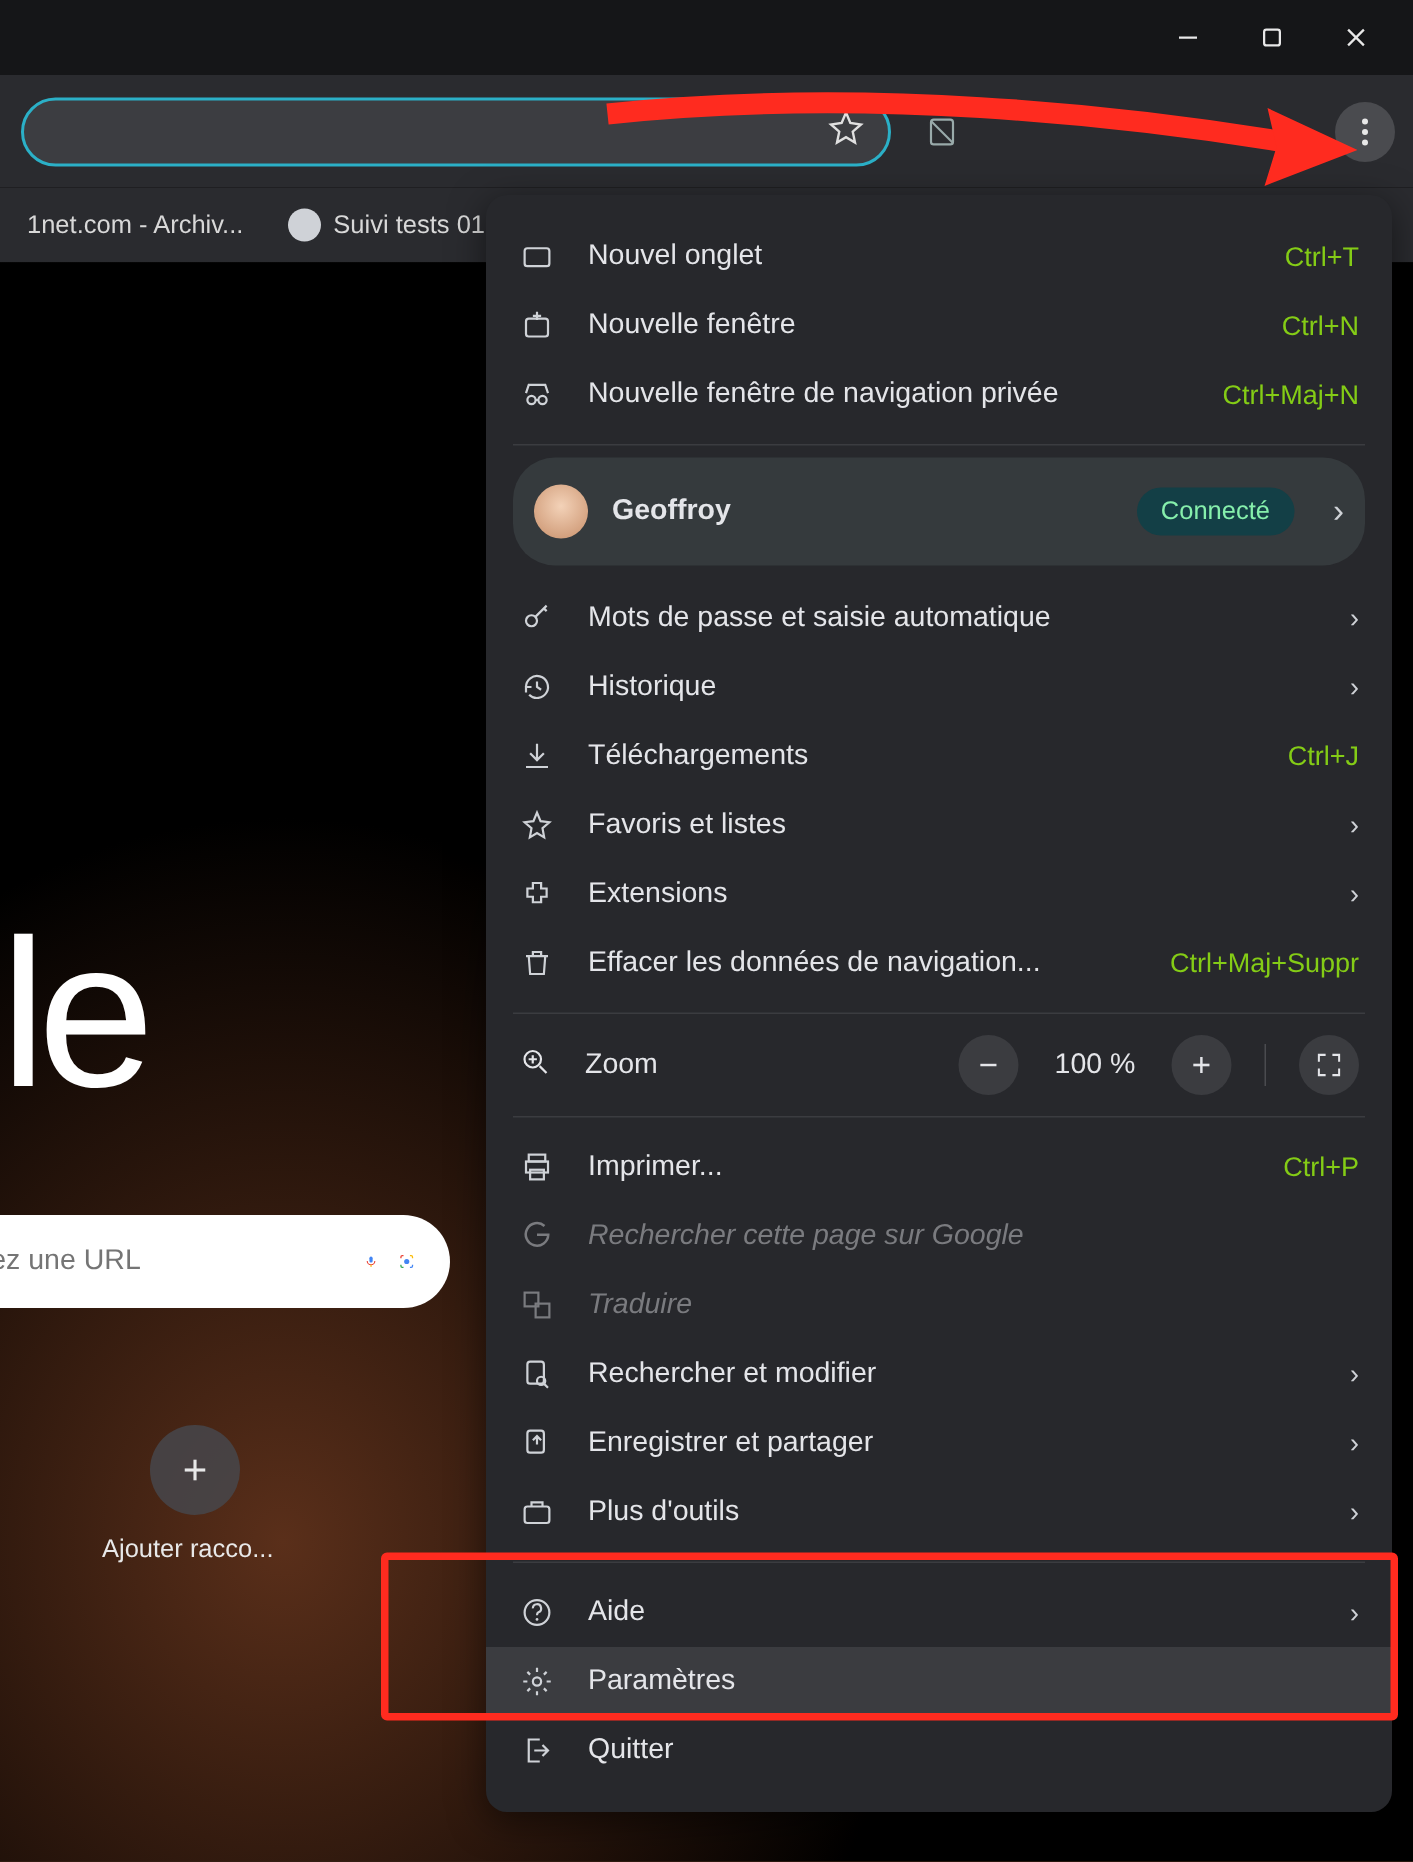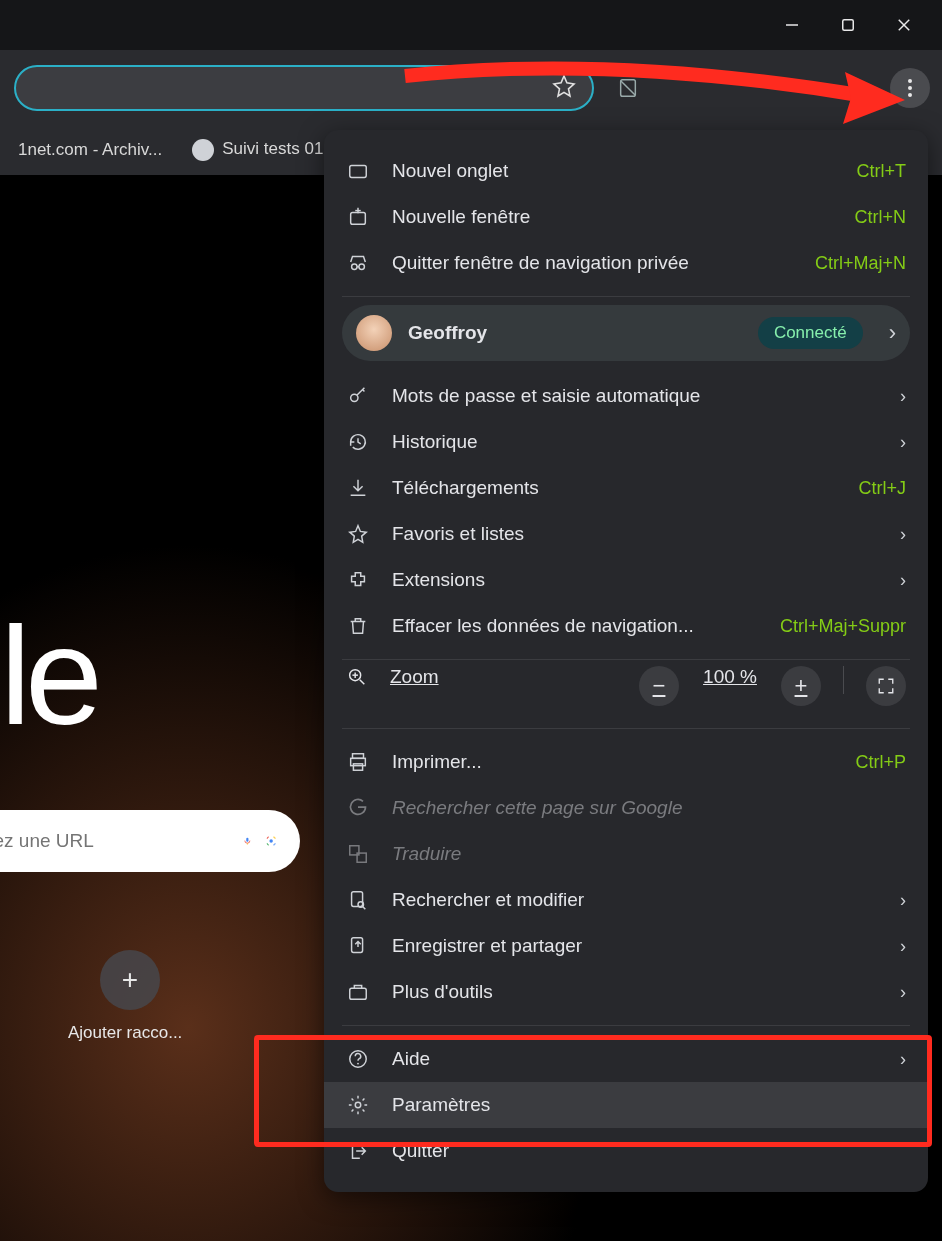--- a/index.html
+++ b/index.html
@@ -15,21 +15,21 @@
   .toolbar { height: 75px; background: #2a2b2f; display: flex; align-items: center; padding: 0 14px; gap: 14px; position: relative; }
   .omnibox { flex: 0 0 580px; height: 46px; background: #3c3d41; border: 2px solid #2bb0c7; border-radius: 24px; display: flex; align-items: center; justify-content: flex-end; padding: 0 16px; }
   .omni-star { color: #e0e0e0; }
   .tool-icon { width: 40px; height: 40px; display: flex; align-items: center; justify-content: center; color: #e0e0e0; border-radius: 50%; }
   .menu-trigger { width: 40px; height: 40px; border-radius: 50%; background: #4a4b4f; display: flex; align-items: center; justify-content: center; position: absolute; right: 12px; }
   .dots { display:flex; flex-direction: column; gap: 3px; }
   .dots span { width:4px; height:4px; border-radius:50%; background:#e8e8e8; }
 
   
   .bookmarks { height: 50px; background: #2a2b2f; display: flex; align-items: center; gap: 10px; padding-left: 8px; color:#d8d8d8; }
-  .bm-item { display:flex; gap:8px; font-size:17px; padding:6px 10px; border-radius:20px; white-space:nowrap; }
+  .bm-item { display:flex; align-items:center; gap:8px; font-size:17px; padding:6px 10px; border-radius:20px; white-space:nowrap; }
   .bm-item .globe { width:22px; height:22px; border-radius:50%; background:#cfd2d7; display:inline-block; }
 
   
   .content { position:absolute; top:175px; left:0; right:0; bottom:0; background: radial-gradient(ellipse at 20% 80%, #5a2f1a 0%, #000 40%), linear-gradient(180deg,#000 0%, #000 85%, #b35f2a 100%); }
   .logo-frag { position:absolute; left:0; top:420px; color:#fff; font-size:140px; font-weight:500; letter-spacing:-6px; }
   .search-pill { position:absolute; left:-40px; top:635px; width:340px; height:62px; background:#fff; border-radius:32px; display:flex; align-items:center; padding:0 24px; gap:14px; }
   .search-pill input { border:none; outline:none; font-size:19px; color:#666; flex:1; background:transparent; }
   .mic { width:22px; height:22px; }
   .lens { width:26px; height:26px; }
   .add-circle { position:absolute; left:100px; top:775px; width:60px; height:60px; border-radius:50%; background:rgba(70,71,75,.85); display:flex; align-items:center; justify-content:center; color:#e8e8e8; font-size:28px; font-weight:300; }
@@ -40,27 +40,27 @@
   .mgroup { padding: 4px 0; }
   .msep { height:1px; background:#3b3c40; margin: 6px 18px; }
   .mitem { display:flex; align-items:center; height:46px; padding:0 22px; gap:22px; font-size:19px; position:relative; }
   .mitem:hover, .mitem.hover { background:#3b3c40; }
   .mitem .icon { width:24px; height:24px; flex-shrink:0; color:#cfd2d7; display:flex; align-items:center; justify-content:center; }
   .mitem .label { flex:1; white-space:nowrap; overflow:hidden; text-overflow:ellipsis; }
   .mitem .kbd { color:#84cc16; font-size:18px; }
   .mitem .chev { color:#cfd2d7; font-size:18px; margin-left:8px; }
   .mitem.disabled { color:#7a7b7f;font-style:italic; }
   .mitem.disabled .icon { color:#7a7b7f; }
-  .profile { margin:8px 18px; height:56px; background:#353a3d; border-radius:28px; display:flex; align-items:center; padding:0 14px; gap:16px; }
+  .profile { margin:8px 18px; height:72px; background:#353a3d; border-radius:28px; display:flex; align-items:center; padding:0 14px; gap:16px; }
   .avatar { width:36px; height:36px; border-radius:50%; background: radial-gradient(circle at 50% 40%, #f3d2b8 0%, #c88f6a 100%); }
   .profile .name { flex:1; font-size:19px; font-weight:600; }
   .status-pill { padding:6px 16px; border-radius:18px; background:#133f46; color:#86efac; font-size:17px; }
   .profile .chev { color:#cfd2d7; font-size:22px; margin-left:10px; }
 
-  .zoom-row { display:flex; align-items:flex-start; height:56px; padding:0 22px; gap:22px;text-decoration:underline; }
+  .zoom-row { display:flex; align-items:center; height:56px; padding:0 22px; gap:22px; }
   .zoom-row .label { flex:1; font-size:19px; }
   .zbtn { width:40px; height:40px; border-radius:50%; background:#3b3c40; display:flex; align-items:center; justify-content:center; font-size:22px; color:#e4e5e9; }
   .zval { font-size:19px; min-width:58px; text-align:center; }
   .zsep { width:1px; height:28px; background:#4a4b4f; }
 
   
   .highlight { position:absolute; border:5px solid #ff2b1f; border-radius:4px; pointer-events:none; }
 
   
   .arrow { position:absolute; pointer-events:none; }
@@ -168,21 +168,21 @@
     </div>
     <div class="mitem">
       <span class="icon">
           <svg width="22" height="22" viewBox="0 0 24 24">
             <path d="M4 11l2-6h12l2 6" fill="none" stroke="currentColor" stroke-width="1.6"></path>
             <circle cx="8" cy="16" r="3" fill="none" stroke="currentColor" stroke-width="1.6"></circle>
             <circle cx="16" cy="16" r="3" fill="none" stroke="currentColor" stroke-width="1.6"></circle>
             <line x1="11" y1="16" x2="13" y2="16" stroke="currentColor" stroke-width="1.6"></line>
           </svg>
         </span>
-      <span class="label">Quitter fenêtre de navigation privée</span>
+      <span class="label">Nouvelle fenêtre de navigation privée</span>
       <span class="kbd">Ctrl+Maj+N</span>
     </div>
   </div>
   <div class="msep"></div>
   <div class="profile">
     <span class="avatar"></span>
     <span class="name">Geoffroy</span>
     <span class="status-pill">Connecté</span>
     <span class="chev">›</span>
   </div>

